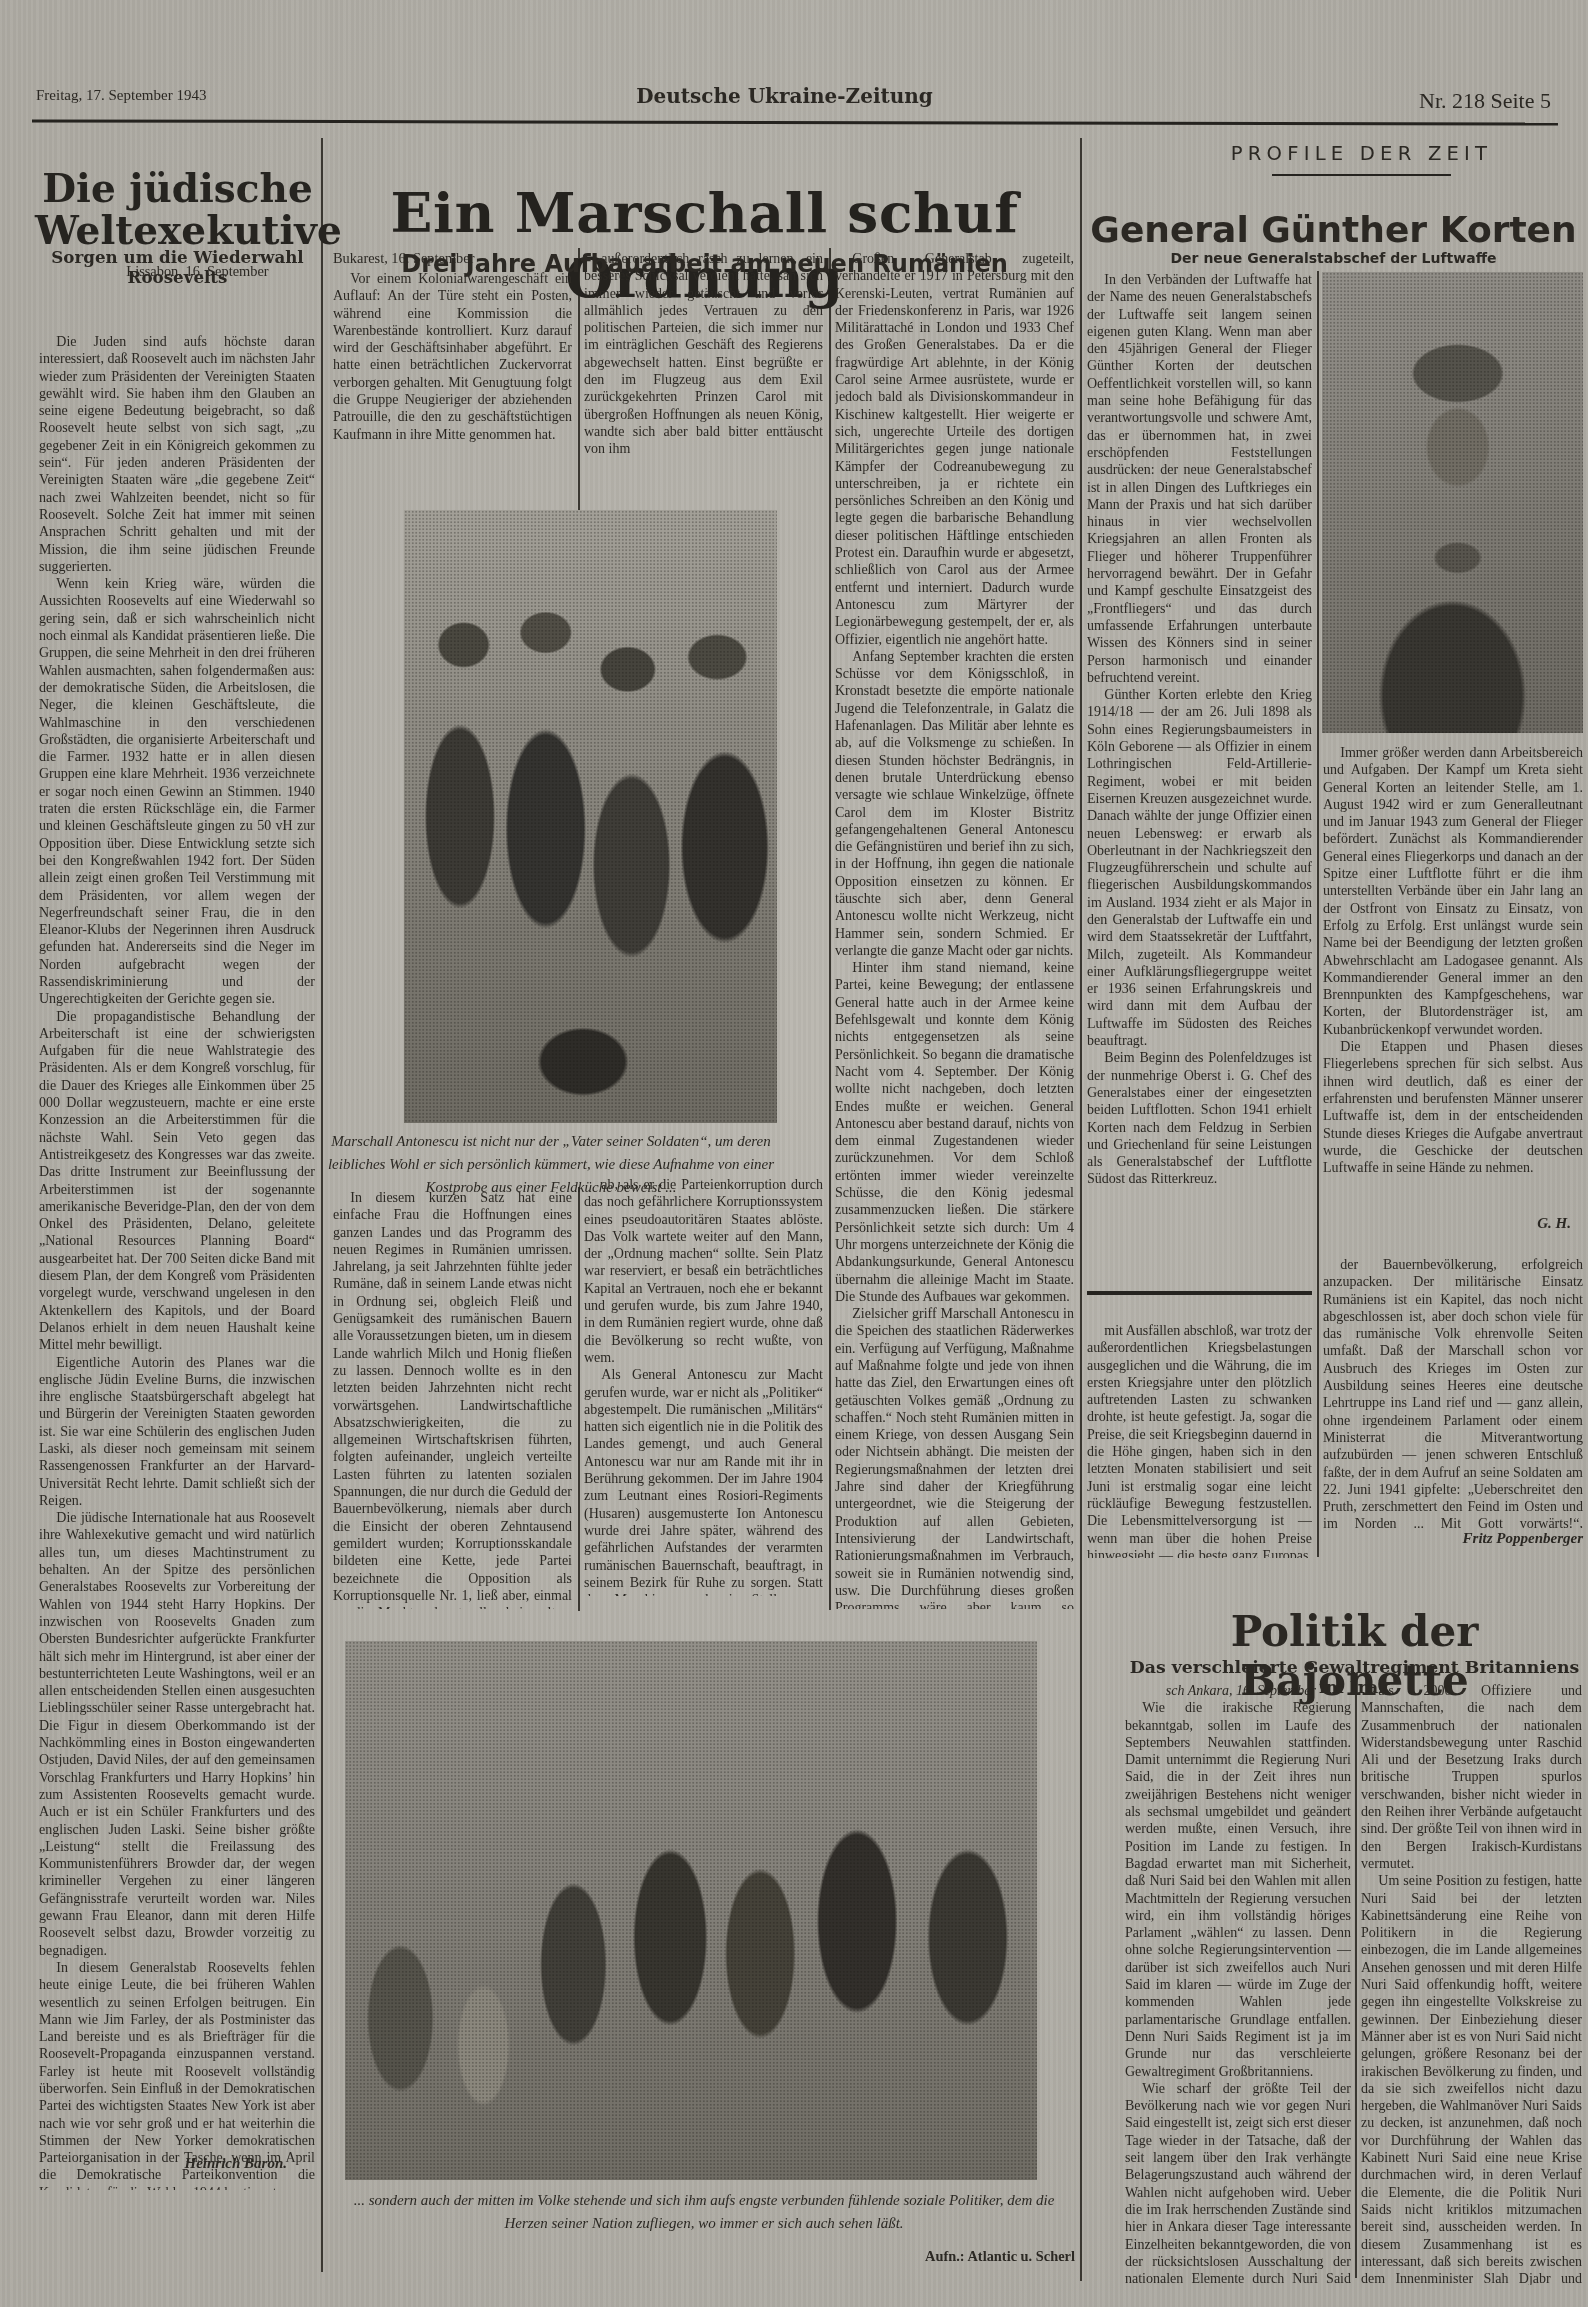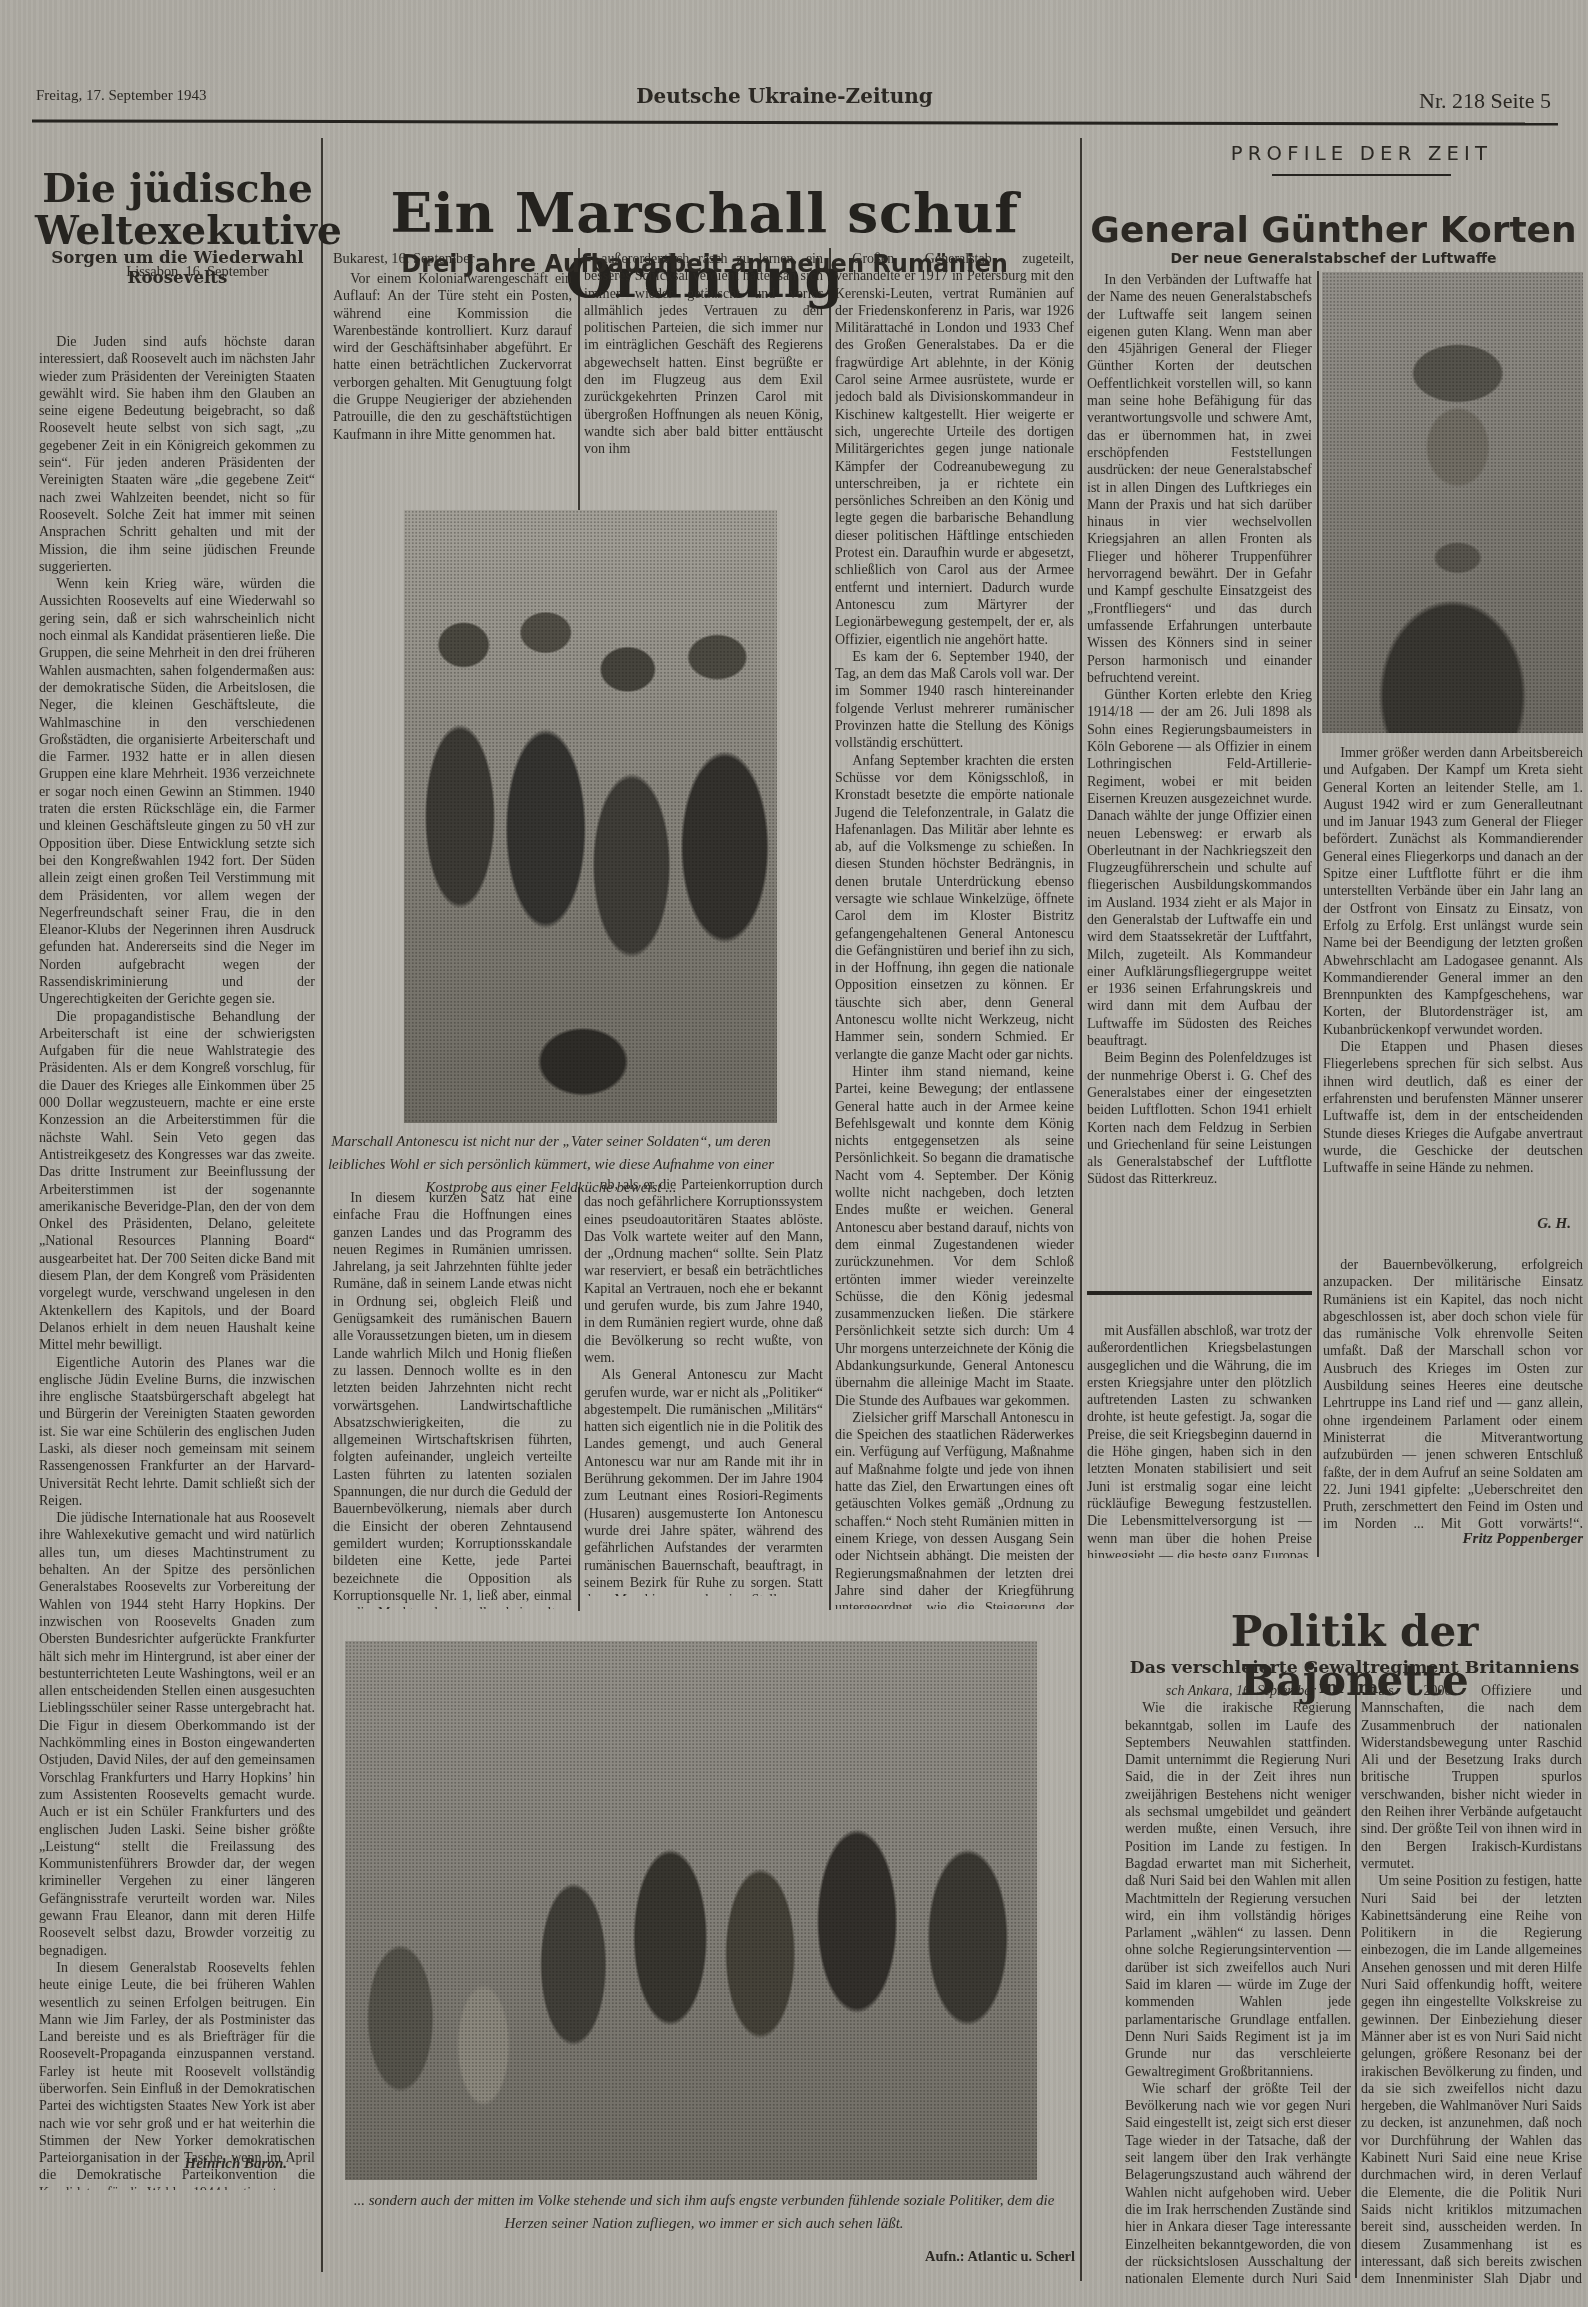--- a/index.html
+++ b/index.html
@@ -148,21 +148,20 @@
     <h2 class="abs ma-sub">Drei Jahre Aufbauarbeit am neuen Rumänien</h2>
     <div class="abs ma-dl dateline">Bukarest, 16. September</div>
     <div class="col ma-c1t">
         <p>Vor einem Kolonialwarengeschäft ein Auflauf: An der Türe steht ein Posten, während eine Kommission die Warenbestände kontrolliert. Kurz darauf wird der Geschäftsinhaber abgeführt. Er hatte einen beträchtlichen Zuckervorrat verborgen gehalten. Mit Genugtuung folgt die Gruppe Neugieriger der abziehenden Patrouille, die den zu geschäftstüchtigen Kaufmann in ihre Mitte genommen hat.</p>
       </div>
     <div class="col ma-c2t">
         <p>außerordentlich rasch zu lernen, ein besseres Schicksal verdient hätte, sah sich immer wieder getäuscht und verlor allmählich jedes Vertrauen zu den politischen Parteien, die sich immer nur im einträglichen Geschäft des Regierens abgewechselt hatten. Einst begrüßte er den im Flugzeug aus dem Exil zurückgekehrten Prinzen Carol mit übergroßen Hoffnungen als neuen König, wandte sich aber bald bitter enttäuscht von ihm</p>
       </div>
     <div class="col ma-c3">
         <p>Großen Generalstab zugeteilt, verhandelte er 1917 in Petersburg mit den Kerenski-Leuten, vertrat Rumänien auf der Friedenskonferenz in Paris, war 1926 Militärattaché in London und 1933 Chef des Großen Generalstabes. Da er die fragwürdige Art ablehnte, in der König Carol seine Armee ausrüstete, wurde er jedoch bald als Divisionskommandeur in Kischinew kaltgestellt. Hier weigerte er sich, ungerechte Urteile des dortigen Militärgerichtes gegen junge nationale Kämpfer der Codreanubewegung zu unterschreiben, ja er richtete ein persönliches Schreiben an den König und legte gegen die barbarische Behandlung dieser politischen Häftlinge entschieden Protest ein. Daraufhin wurde er abgesetzt, schließlich von Carol aus der Armee entfernt und interniert. Dadurch wurde Antonescu zum Märtyrer der Legionärbewegung gestempelt, der er, als Offizier, eigentlich nie angehört hatte.</p>
-        <p>Es kam der 6. September 1940, der Tag, an dem das Maß Carols voll war. Der im Sommer 1940 rasch hintereinander folgende Verlust mehrerer rumänischer Provinzen hatte die Stellung des Königs vollständig erschüttert.</p>
         <p>Anfang September krachten die ersten Schüsse vor dem Königsschloß, in Kronstadt besetzte die empörte nationale Jugend die Telefonzentrale, in Galatz die Hafenanlagen. Das Militär aber lehnte es ab, auf die Volksmenge zu schießen. In diesen Stunden höchster Bedrängnis, in denen brutale Unterdrückung ebenso versagte wie schlaue Winkelzüge, öffnete Carol dem im Kloster Bistritz gefangengehaltenen General Antonescu die Gefängnistüren und berief ihn zu sich, in der Hoffnung, ihn gegen die nationale Opposition einsetzen zu können. Er täuschte sich aber, denn General Antonescu wollte nicht Werkzeug, nicht Hammer sein, sondern Schmied. Er verlangte die ganze Macht oder gar nichts.</p>
         <p>Hinter ihm stand niemand, keine Partei, keine Bewegung; der entlassene General hatte auch in der Armee keine Befehlsgewalt und konnte dem König nichts entgegensetzen als seine Persönlichkeit. So begann die dramatische Nacht vom 4. September. Der König wollte nicht nachgeben, doch letzten Endes mußte er weichen. General Antonescu aber bestand darauf, nichts von dem einmal Zugestandenen wieder zurückzunehmen. Vor dem Schloß ertönten immer wieder vereinzelte Schüsse, die den König jedesmal zusammenzucken ließen. Die stärkere Persönlichkeit setzte sich durch: Um 4 Uhr morgens unterzeichnete der König die Abdankungsurkunde, General Antonescu übernahm die alleinige Macht im Staate. Die Stunde des Aufbaues war gekommen.</p>
         <p>Zielsicher griff Marschall Antonescu in die Speichen des staatlichen Räderwerkes ein. Verfügung auf Verfügung, Maßnahme auf Maßnahme folgte und jede von ihnen hatte das Ziel, den Erwartungen eines oft getäuschten Volkes gemäß „Ordnung zu schaffen.“ Noch steht Rumänien mitten in einem Kriege, von dessen Ausgang Sein oder Nichtsein abhängt. Die meisten der Regierungsmaßnahmen der letzten drei Jahre sind daher der Kriegführung untergeordnet, wie die Steigerung der Produktion auf allen Gebieten, Intensivierung der Landwirtschaft, Rationierungsmaßnahmen im Verbrauch, soweit sie in Rumänien notwendig sind, usw. Die Durchführung dieses großen Programms wäre aber kaum so zufriedenstellend ausgefallen, wenn Rumänien in diesen Stunden schwerster Belastungen nicht eine konsequente, unnachgiebige Führung besäße, die auch die Befolgung aller getroffenen Maßnahmen überwacht. Der Marschall hat das Land von der Vormundschaft des jüdischen Wucherkapitals befreit. Der Haushaltsplan, der in Friedenszeiten stets</p>
       </div>
     <div class="photo ph1"></div>
     <div class="caption cap1">Marschall Antonescu ist nicht nur der „Vater seiner Soldaten“, um deren leibliches Wohl er sich persönlich kümmert, wie diese Aufnahme von einer Kostprobe aus einer Feldküche beweist ...</div>
     <div class="col ma-c1b">
         <p>In diesem kurzen Satz hat eine einfache Frau die Hoffnungen eines ganzen Landes und das Programm des neuen Regimes in Rumänien umrissen. Jahrelang, ja seit Jahrzehnten fühlte jeder Rumäne, daß in seinem Lande etwas nicht in Ordnung sei, obgleich Fleiß und Genügsamkeit des rumänischen Bauern alle Voraussetzungen bieten, um in diesem Lande wahrlich Milch und Honig fließen zu lassen. Dennoch wollte es in den letzten beiden Jahrzehnten nicht recht vorwärtsgehen. Landwirtschaftliche Absatzschwierigkeiten, die zu allgemeinen Wirtschaftskrisen führten, folgten aufeinander, ungleich verteilte Lasten führten zu latenten sozialen Spannungen, die nur durch die Geduld der Bauernbevölkerung, niemals aber durch die Einsicht der oberen Zehntausend gemildert wurden; Korruptionsskandale bildeten eine Kette, jede Partei bezeichnete die Opposition als Korruptionsquelle Nr. 1, ließ aber, einmal an die Macht gelangt, alles beim alten. Ein Volk aber, das in seiner Regsamkeit und in seiner Fähigkeit, an geeigneten Vorbildern</p>
       </div>
     <div class="col ma-c2b">

